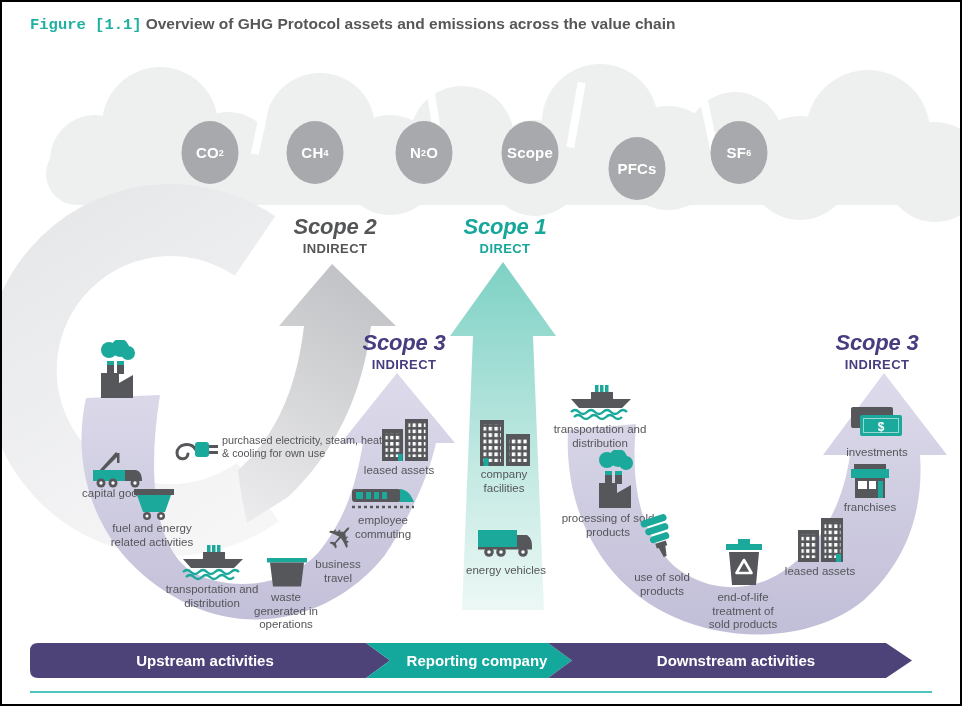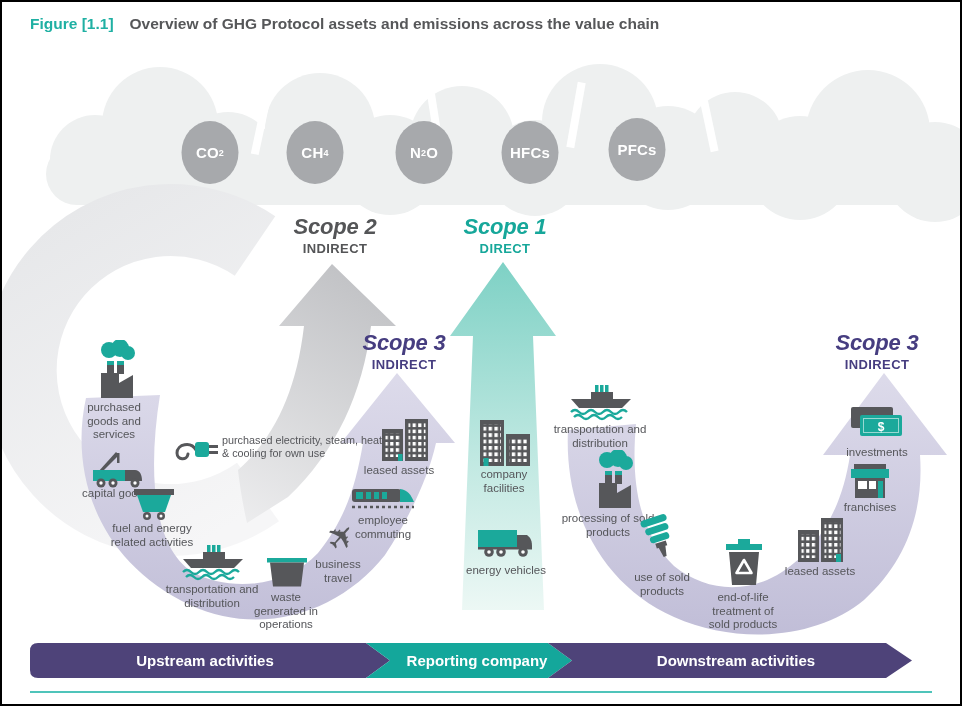--- a/index.html
+++ b/index.html
@@ -3,21 +3,21 @@
 <meta charset="utf-8">
 <style>
   html,body{margin:0;padding:0;background:#fff;}
   #stage{position:relative;width:962px;height:706px;background:#fff;overflow:hidden;
          font-family:"Liberation Sans", sans-serif;}
   .frame{position:absolute;inset:0;border:2px solid #000;pointer-events:none;z-index:50;}
   .abs{position:absolute;}
   svg.layer{position:absolute;left:0;top:0;}
   
   .figtitle{left:30px;top:15px;font-size:15.5px;font-weight:bold;color:#565759;white-space:nowrap;}
-  .figtitle .pre{color:#1fb0a3;margin-right:16px;}
+  .figtitle .pre{color:#1fb0a3;margin-right:4px;font-family:Liberation Mono, monospace;}
   
   .gas{width:57px;height:63px;border-radius:50%;background:#a7a9ac;color:#fff;
        font-weight:bold;font-size:15px;display:flex;align-items:center;justify-content:center;
        transform:translateX(-50%);letter-spacing:.2px;}
   .gas sub{font-size:9px;line-height:0;}
   
   .scope{transform:translateX(-50%);text-align:center;white-space:nowrap;}
   .scope .name{font-size:22px;font-weight:bold;font-style:italic;letter-spacing:-.2px;}
   .scope .kind{font-size:13px;font-weight:bold;letter-spacing:.4px;margin-top:1px;}
   .scope.gray{color:#545557;}
@@ -131,27 +131,32 @@
     <span>CH</span>
       <sub>4</sub>
       <span></span>
     </div>
   <div class="abs gas" style="left:424px;top:121px">
     <span>N</span>
       <sub>2</sub>
       <span>O</span>
     </div>
   <div class="abs gas" style="left:530px;top:121px">
-    <span>HFCs</span>
+    <span>Scope</span>
       <sub></sub>
       <span></span>
     </div>
-  <div class="abs gas" style="left:637px;top:118px">
+  <div class="abs gas" style="left:637px;top:137px">
     <span>PFCs</span>
       <sub></sub>
+      <span></span>
+    </div>
+  <div class="abs gas" style="left:739px;top:121px">
+    <span>SF</span>
+      <sub>6</sub>
       <span></span>
     </div>
 
   <div class="abs scope gray" style="left:335px;top:214px">
     <div class="name">Scope 2</div>
     <div class="kind">INDIRECT</div>
   </div>
   <div class="abs scope teal" style="left:505px;top:214px">
     <div class="name">Scope 1</div>
     <div class="kind">DIRECT</div>
@@ -170,21 +175,20 @@
       <circle cx="16" cy="10" r="8" fill="#1ba99b"></circle>
         <circle cx="27" cy="8" r="9" fill="#1ba99b"></circle>
         <circle cx="35" cy="13" r="7" fill="#1ba99b"></circle>
       <rect x="14" y="21" width="7" height="13" fill="#56575a"></rect>
         <rect x="24" y="21" width="7" height="13" fill="#56575a"></rect>
       <rect x="14" y="21" width="7" height="4" fill="#1ba99b"></rect>
         <rect x="24" y="21" width="7" height="4" fill="#1ba99b"></rect>
       <path d="M8 33 h18 v10 l14 -8 v23 H8 z" fill="#56575a"></path>
     </svg>
   </div>
-  <div class="abs label" style="left:114px;top:401px;width:80px">purchased goods and services</div>
 
   <div class="abs icon" style="left:196px;top:434px">
     <svg width="48" height="30" viewBox="0 0 48 30">
       <path d="M24 16 c-5 -9 -19 -6 -19 3 c0 7 10 8 11 1" fill="none" stroke="#56575a" stroke-width="3" stroke-linecap="round"></path>
       <rect x="23" y="8" width="14" height="15" rx="3" fill="#1ba99b"></rect>
       <rect x="37" y="11" width="9" height="3" fill="#56575a"></rect>
         <rect x="37" y="17" width="9" height="3" fill="#56575a"></rect>
     </svg>
   </div>
   <div class="abs note" style="left:222px;top:434px;width:178px">purchased electricity, steam, heating &amp; cooling for own use</div>

